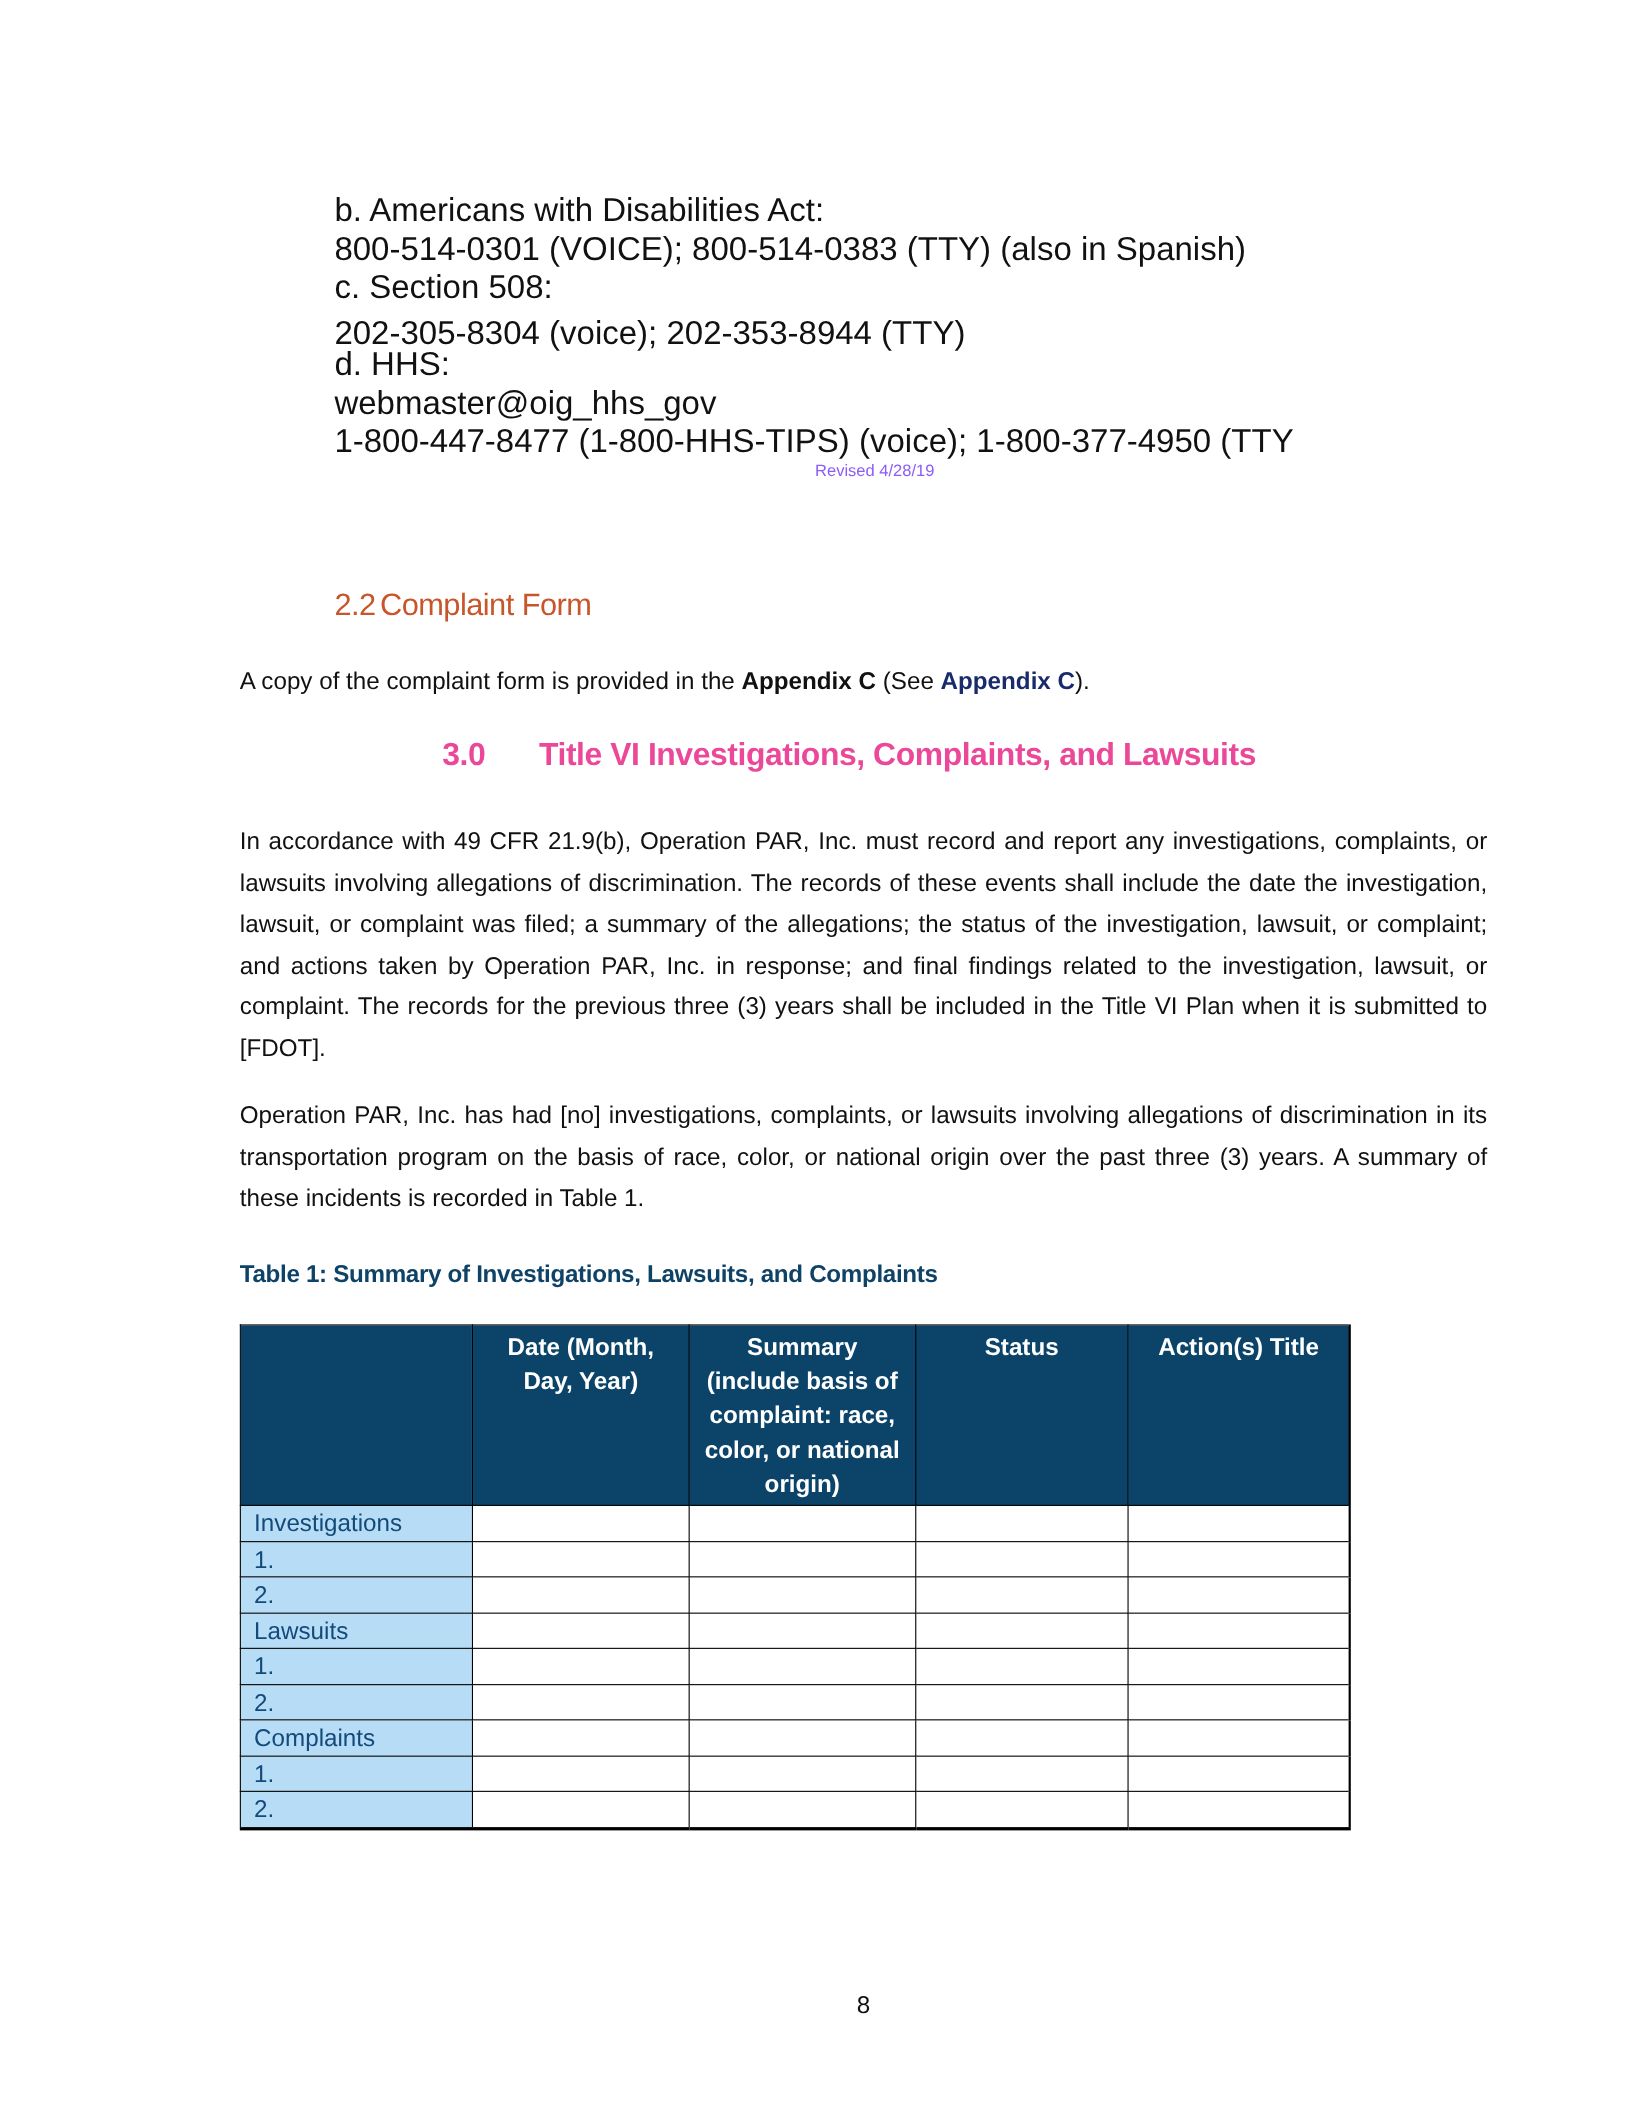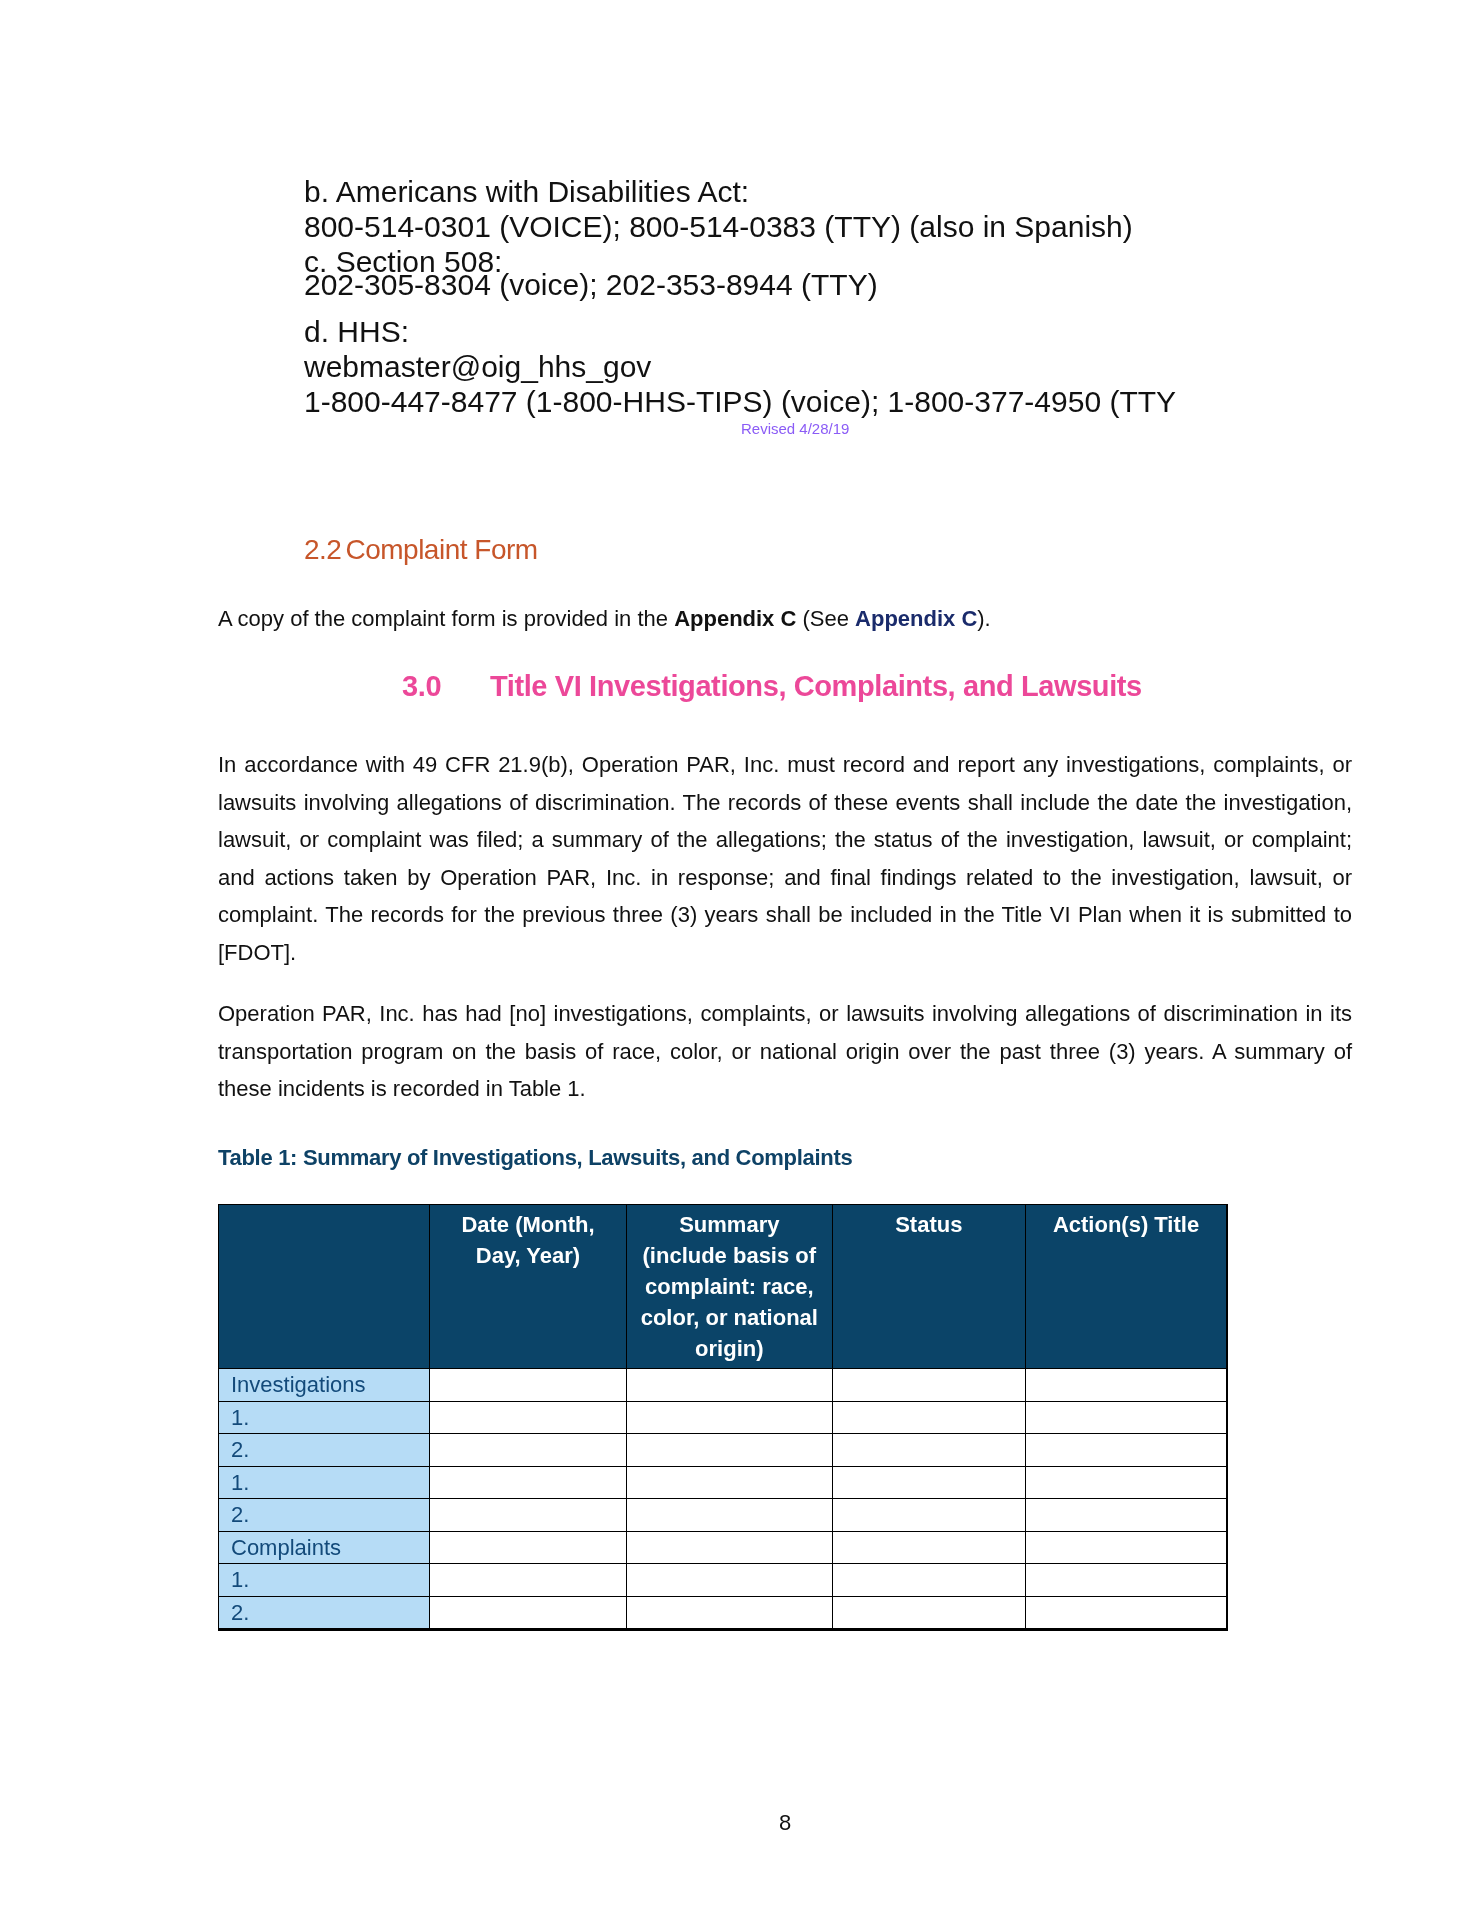--- a/index.html
+++ b/index.html
@@ -26,21 +26,21 @@
   table.tbl td:last-child, table.tbl th:last-child { border-right: 2.5px solid #000; }
   .col0 { width: 214px; } .col1 { width: 212px; } .col2 { width: 213px; } .col3 { width: 211px; } .col4 { width: 212px; }
   .pagenum { left: 0; width: 1570px; top: 1810px; text-align: center; font-size: 22px; color: #111; }
 </style>
 </head>
 <body>
 
 <div class="abs contact" style="top:174px;">b. Americans with Disabilities Act:</div>
 <div class="abs contact" style="top:209px;">800-514-0301 (VOICE); 800-514-0383 (TTY) (also in Spanish)</div>
 <div class="abs contact" style="top:244px;">c. Section 508:</div>
-<div class="abs contact" style="top:267px;">202-305-8304 (voice); 202-353-8944 (TTY)</div>
+<div class="abs contact" style="top:286px;">202-305-8304 (voice); 202-353-8944 (TTY)</div>
 <div class="abs contact" style="top:314px;">d. HHS:</div>
 <div class="abs contact" style="top:349px;">webmaster@oig_hhs_gov</div>
 <div class="abs contact" style="top:384px;">1-800-447-8477 (1-800-HHS-TIPS) (voice); 1-800-377-4950 (TTY</div>
 <div class="abs revised">Revised 4/28/19</div>
 
 <div class="abs h22">
   <span class="num">2.2</span><span>Complaint Form</span>
 </div>
 <div class="abs para" style="top:600px;">
   <span>A copy of the complaint form is provided in the </span><span class="bold">Appendix C</span><span> (See </span><span class="link">Appendix C</span><span>).</span>
@@ -80,20 +80,27 @@
         <td class="empty"></td>
       </tr>
       <tr>
         <td class="label">2.</td>
         <td class="empty"></td>
         <td class="empty"></td>
         <td class="empty"></td>
         <td class="empty"></td>
       </tr>
       <tr>
+        <td class="label">Lawsuits</td>
+        <td class="empty"></td>
+        <td class="empty"></td>
+        <td class="empty"></td>
+        <td class="empty"></td>
+      </tr>
+      <tr>
         <td class="label">1.</td>
         <td class="empty"></td>
         <td class="empty"></td>
         <td class="empty"></td>
         <td class="empty"></td>
       </tr>
       <tr>
         <td class="label">2.</td>
         <td class="empty"></td>
         <td class="empty"></td>

